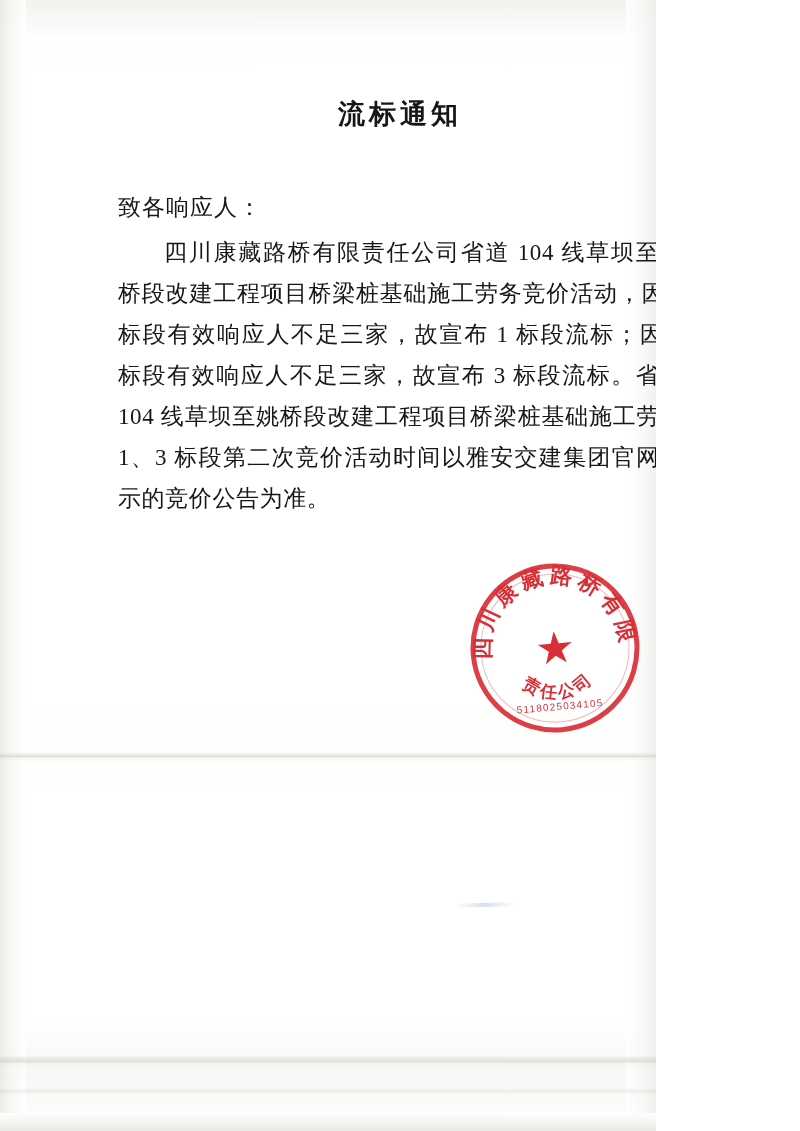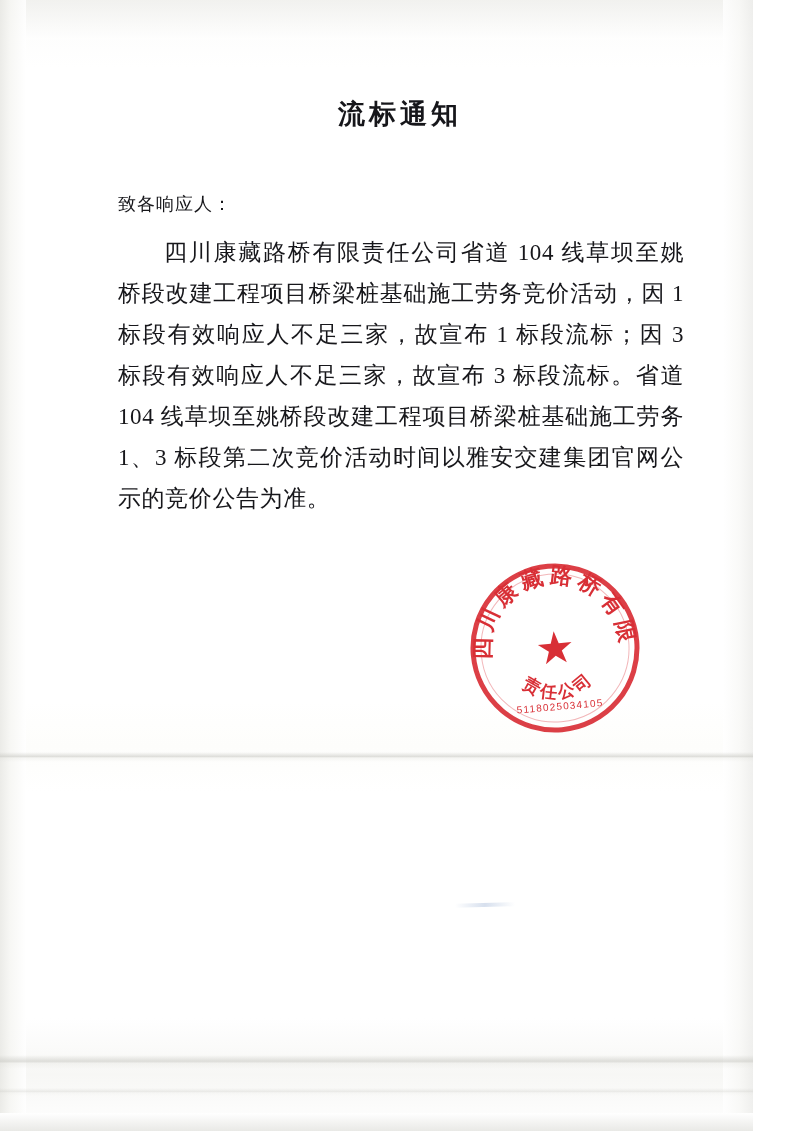--- a/index.html
+++ b/index.html
@@ -9,21 +9,21 @@
   body {
     width: 800px;
     height: 1131px;
     background: #ffffff;
     font-family: "Liberation Serif", "DejaVu Serif", serif;
     overflow: hidden;
   }
 
   .page {
     position: relative;
-    width: 753px;
+    width: 656px;
     height: 1131px;
     background:
       linear-gradient(180deg, #fbfbf9 0%, #ffffff 6%, #ffffff 62%, #fdfdfb 66%, #ffffff 70%, #ffffff 90%, #f7f7f5 95%, #ffffff 100%);
     overflow: hidden;
   }
 
   
   .scan-shade-left {
     position: absolute;
     top: 0; left: 0;
@@ -83,21 +83,21 @@
     font-weight: bold;
     letter-spacing: 4px;
     color: #16161a;
     font-family: "Liberation Serif", "DejaVu Serif", serif;
   }
 
   .salutation {
     position: absolute;
     top: 192px;
     left: 118px;
-    font-size: 18px;
+    font-size: 23px;
     color: #17171b;
     letter-spacing: 1px;
   }
 
   .body-text {
     position: absolute;
     top: 232px;
     left: 118px;
     width: 566px;
     font-size: 23px;

